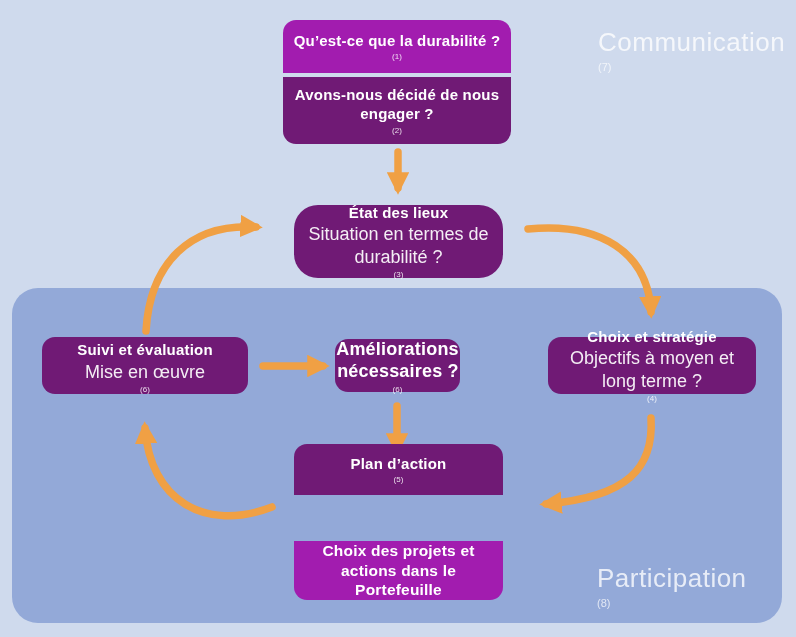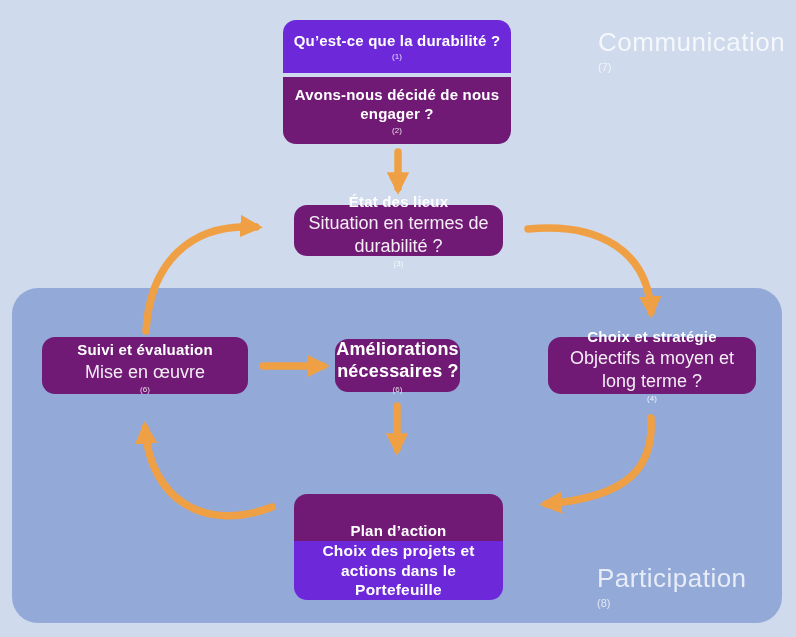--- a/index.html
+++ b/index.html
@@ -31,46 +31,46 @@
     display: flex;
     flex-direction: column;
     justify-content: center;
     align-items: center;
     text-align: center;
     color: #FFFFFF;
     box-sizing: border-box;
     padding: 4px 10px;
   }
   .box.medium { background: #701a75; }
-  .box.dark   { background: #6d28d9; }
+  .box.dark   { background: #a21caf; }
   .box-title {
     font-weight: bold;
     font-size: 15px;
     line-height: 1.25;
     letter-spacing: 0.2px;
   }
   .box-subtitle {
     font-size: 18px;
     line-height: 1.25;
     color: rgba(255,255,255,0.92);
     margin-top: 1px;
   }
   .box-number {
     font-size: 8px;
     color: rgba(255,255,255,0.85);
     margin-top: 2px;
   }
   .box-q1 { left: 283px; top: 20px; width: 228px; height: 53px; border-radius: 13px 13px 0 0; }
   .box-q2 { left: 283px; top: 77px; width: 228px; height: 67px; border-radius: 0 0 13px 13px; }
-  .box-etat { left: 294px; top: 205px; width: 209px; height: 51px; border-radius: 13px; }
+  .box-etat { left: 294px; top: 205px; width: 209px; height: 73px; border-radius: 24px; }
   .box-suivi { left: 42px; top: 337px; width: 206px; height: 57px; border-radius: 13px; justify-content: space-between; }
   .box-ameliorations { left: 335px; top: 339px; width: 125px; height: 53px; border-radius: 13px; }
   .box-ameliorations .box-title { font-size: 18px; text-align: right; }
   .box-vision { left: 548px; top: 337px; width: 208px; height: 57px; border-radius: 13px; }
-  .box-plan { left: 294px; top: 494px; width: 209px; height: 85px; border-radius: 13px 13px 0 0; }
+  .box-plan { left: 294px; top: 444px; width: 209px; height: 51px; border-radius: 13px 13px 0 0; }
   .box-choix { left: 294px; top: 541px; width: 209px; height: 59px; border-radius: 0 0 13px 13px; align-items: center; }
   .box-choix .box-title { font-size: 15.5px; }
   .corner-label {
     position: absolute;
     z-index: 2;
     width: 190px;
     text-align: left;
     color: rgba(255,255,255,0.78);
   }
   .corner-title {

